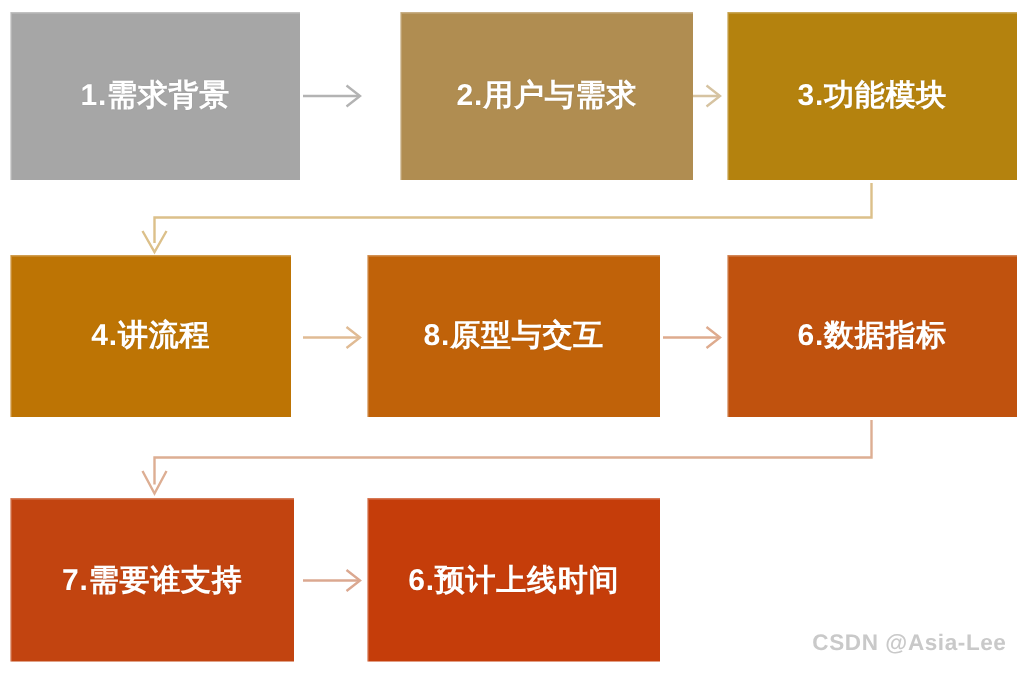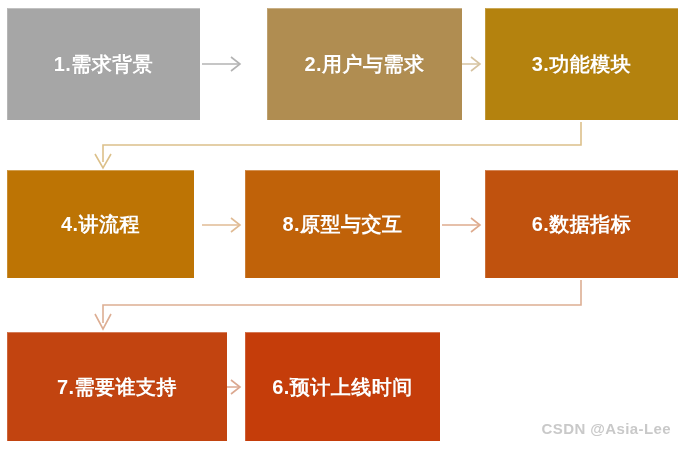--- a/index.html
+++ b/index.html
@@ -131,21 +131,21 @@
   </div>
   <div class="node" style="left: 7px; top: 170px; width: 187px; height: 108px; background: rgb(189, 116, 4);">
     <span class="node-label">4.讲流程</span>
   </div>
   <div class="node" style="left: 245px; top: 170px; width: 195px; height: 108px; background: rgb(192, 98, 9);">
     <span class="node-label">8.原型与交互</span>
   </div>
   <div class="node" style="left: 485px; top: 170px; width: 193px; height: 108px; background: rgb(192, 82, 14); justify-content: center;">
     <span class="node-label">6.数据指标</span>
   </div>
-  <div class="node" style="left: 7px; top: 332px; width: 220px; height: 109px; background: rgb(194, 68, 16);">
+  <div class="node" style="left: 7px; top: 332px; width: 189px; height: 109px; background: rgb(194, 68, 16);">
     <span class="node-label">7.需要谁支持</span>
   </div>
   <div class="node" style="left: 245px; top: 332px; width: 195px; height: 109px; background: rgb(197, 61, 10);">
     <span class="node-label">6.预计上线时间</span>
   </div>
 
   <div id="watermark" style="color: rgb(201, 201, 201);">CSDN @Asia-Lee</div>
 
 </div>
 

